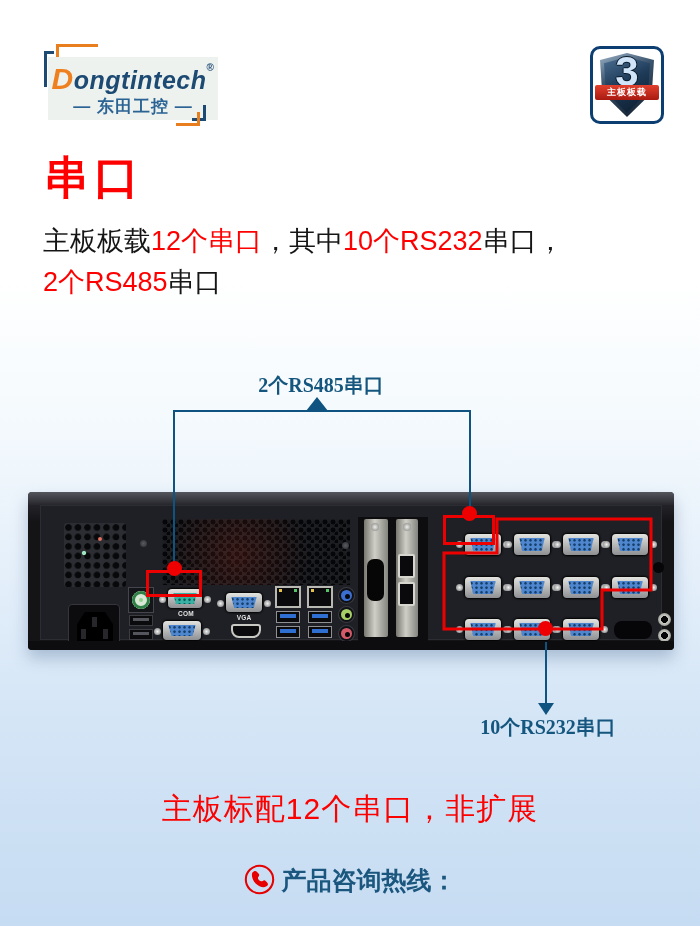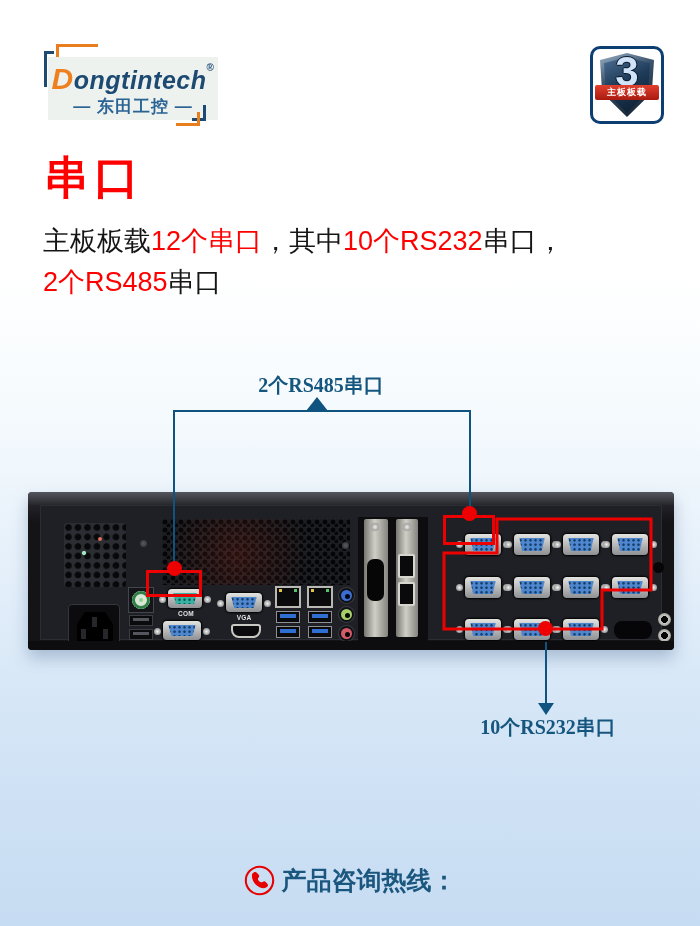--- a/index.html
+++ b/index.html
@@ -122,21 +122,21 @@
   .scrw{width:7px;height:7px;border-radius:50%;background:radial-gradient(#5a5b62,#2a2b30)}
   .plabel{font-size:6.5px;font-weight:bold;color:#e2e2e2;text-align:center;line-height:1;letter-spacing:.2px}
 
   
   .poly{position:absolute;left:0;top:0;z-index:6;pointer-events:none}
   .redbox{position:absolute;border:3px solid #ee0000;z-index:6}
   .reddot{position:absolute;width:15px;height:15px;border-radius:50%;background:#ee0000;z-index:9}
 
   
   .note{position:absolute;left:0;top:789px;width:100%;text-align:center;font-size:30px;color:#fb0100;letter-spacing:1px}
-  .hotline{position:absolute;left:0;top:864px;width:100%;display:flex;justify-content:center;align-items:center;gap:7px}
+  .hotline{position:absolute;left:0;top:864px;width:100%;display:flex;justify-content:center;gap:7px}
   .phone-svg{width:31px;height:31px;flex:0 0 auto}
   .hl-label{font-size:25px;font-weight:600;color:#1a567e}
   .hl-num{font-size:27px;font-weight:800;color:#174e75;letter-spacing:.5px}
 </style>
 </head>
 <body>
 
 <div class="page">
 
   <div class="bk bk-o-tl"></div>
@@ -273,20 +273,21 @@
   <div class="redbox" style="left:146px;top:570px;width:56px;height:27px"></div>
   <div class="redbox" style="left:443px;top:515px;width:52px;height:30px"></div>
   <div class="reddot" style="left:167px;top:561px"></div>
   <div class="reddot" style="left:462px;top:506px"></div>
   <div class="reddot" style="left:538px;top:621px"></div>
 
   <div class="co co232-line"></div>
   <div class="co232-head"></div>
   <div class="co232-label">10个RS232串口</div>
 
+  <div class="note">主板标配12个串口，非扩展</div>
 
   <div class="hotline">
     <svg class="phone-svg" viewBox="0 0 24 24">
       <circle cx="12" cy="12" r="10.6" fill="none" stroke="#e60000" stroke-width="1.6"></circle>
       <path d="M8.4 5.2c1.6-1.1 3-.7 3.5.4l.9 1.9c.4.8 0 1.7-.9 2.2-.9.5-1 1.5-.4 2.7.6 1.1 1.6 1.7 2.5 1.4.9-.3 1.8-.1 2.2.7l.8 1.8c.5 1.1-.1 2.3-1.9 2.5-2.4.3-5.2-1.6-6.9-4.8-1.6-3.2-1.4-7 .2-8.8z" fill="#e60000" transform="rotate(-18 12 12)"></path>
     </svg>
     <span class="hl-label">产品咨询热线：</span>
   </div>
 
 </div>

